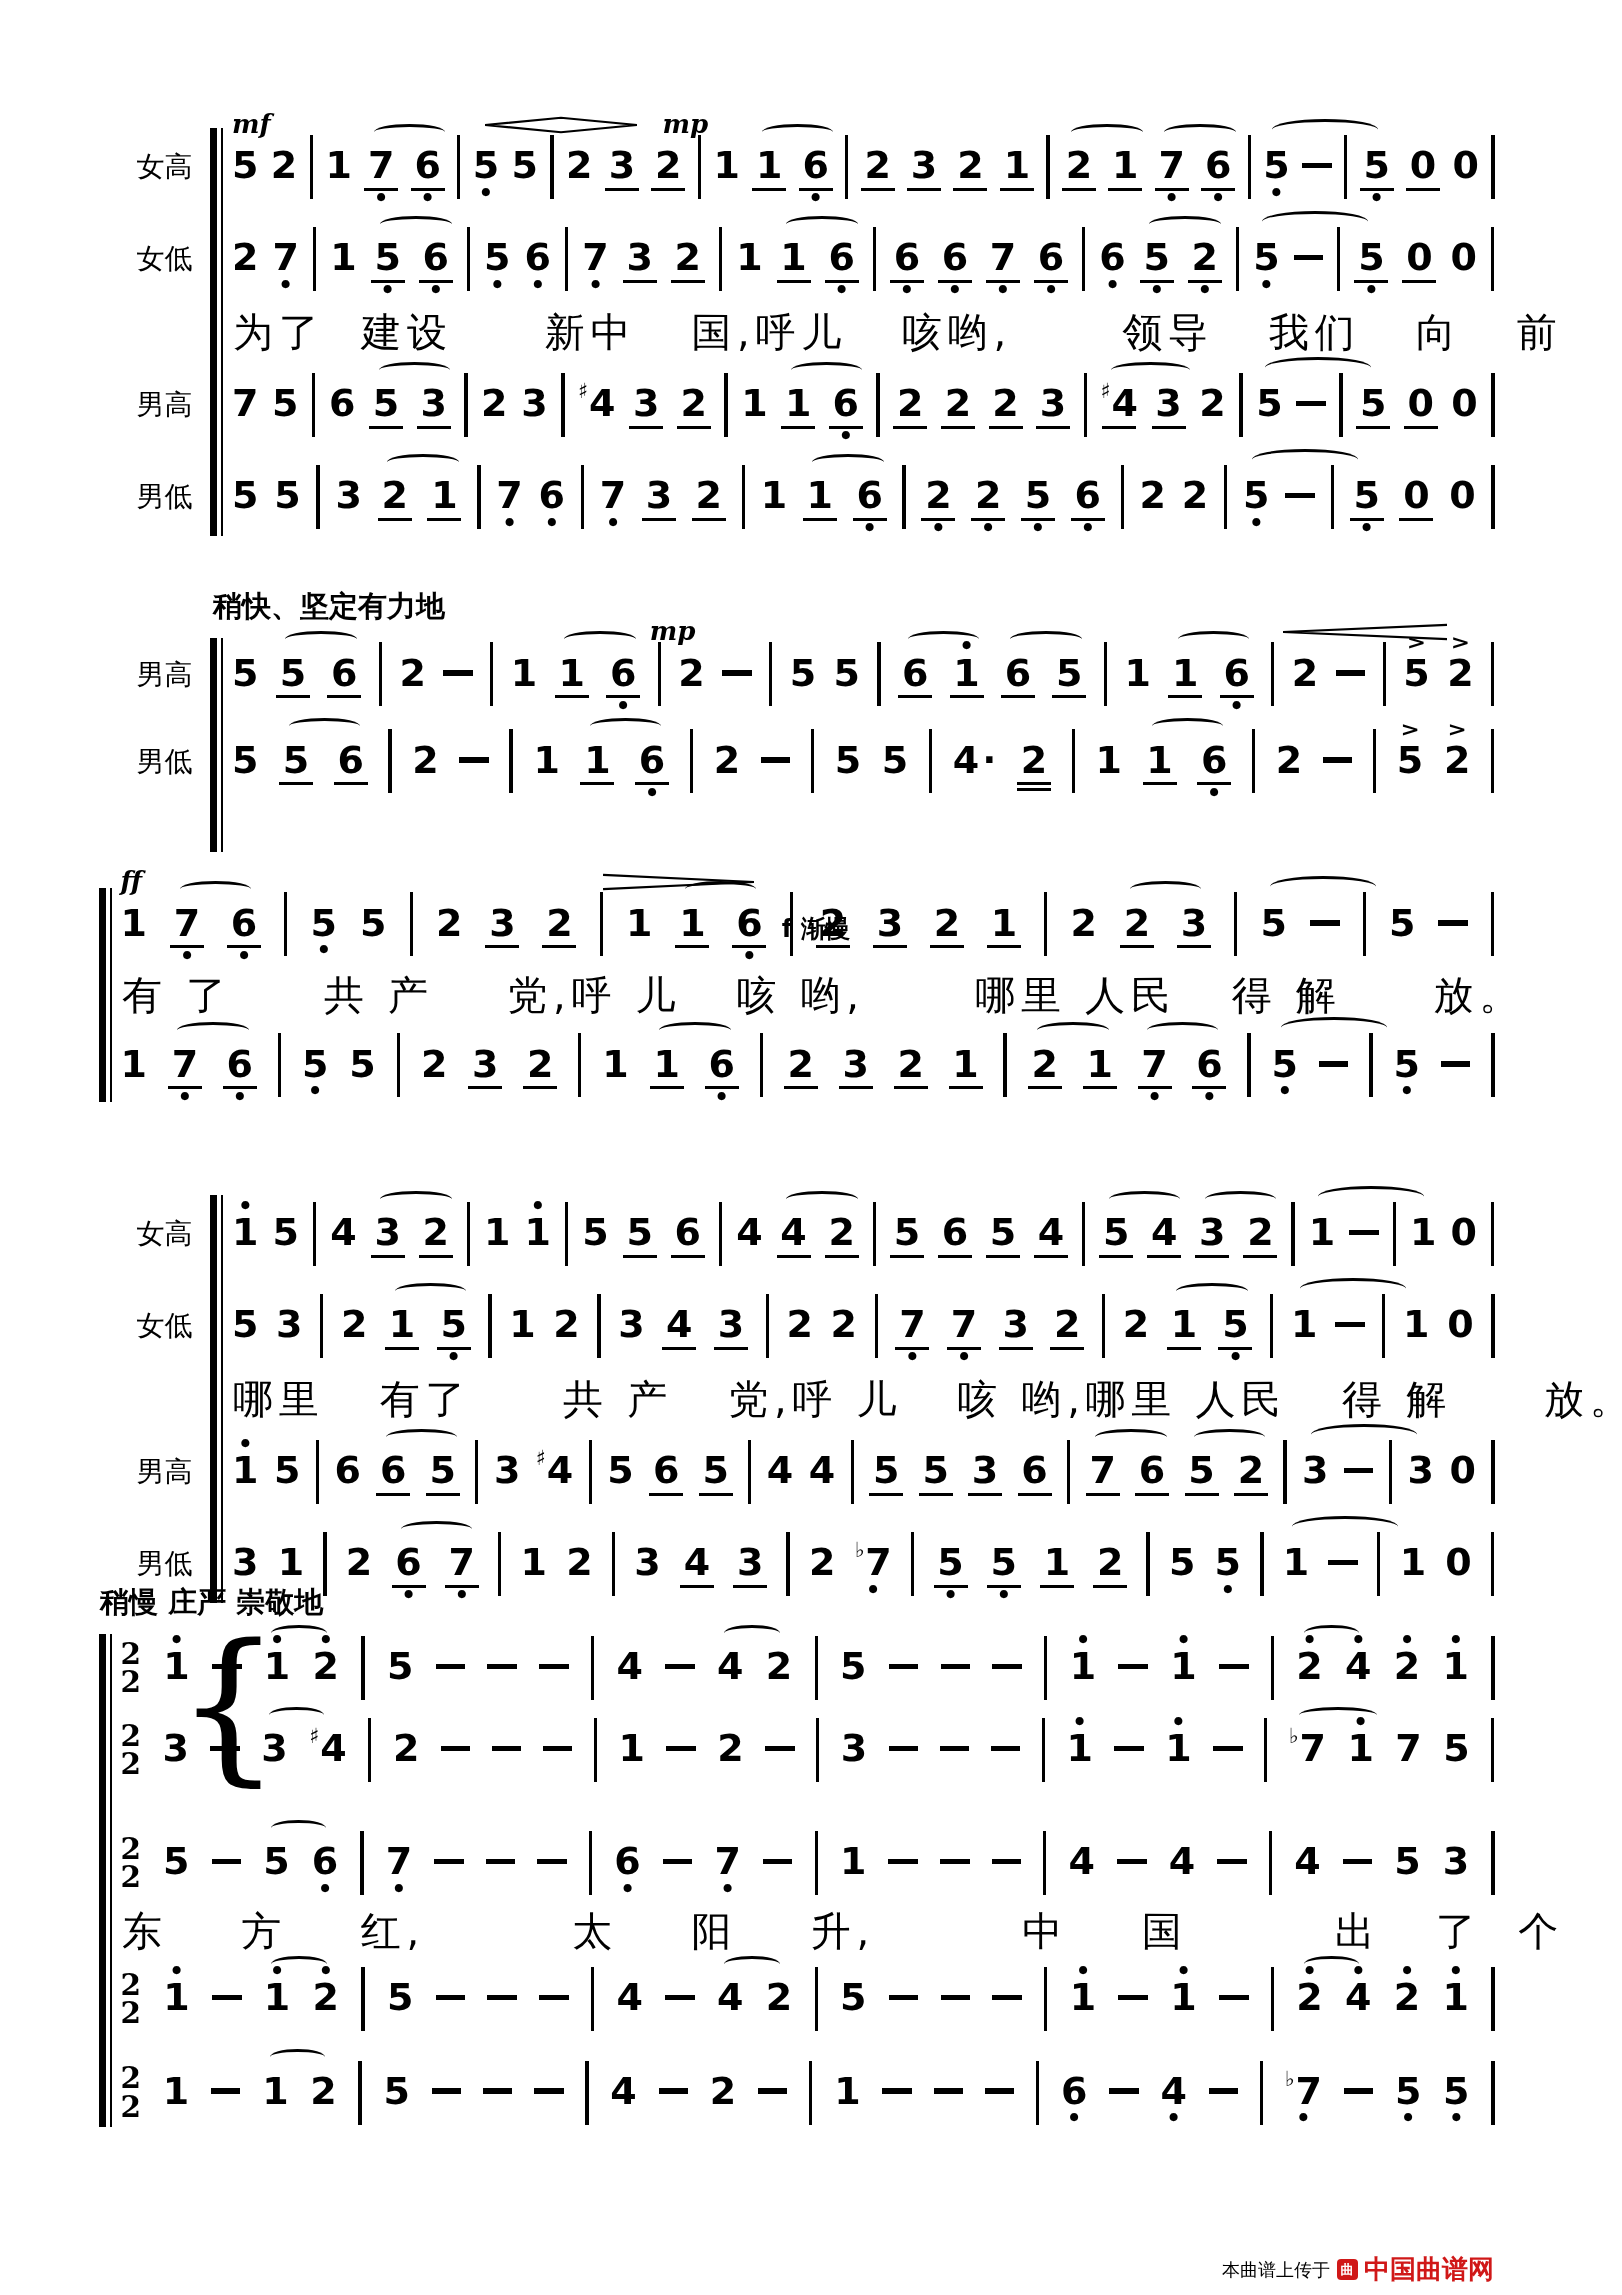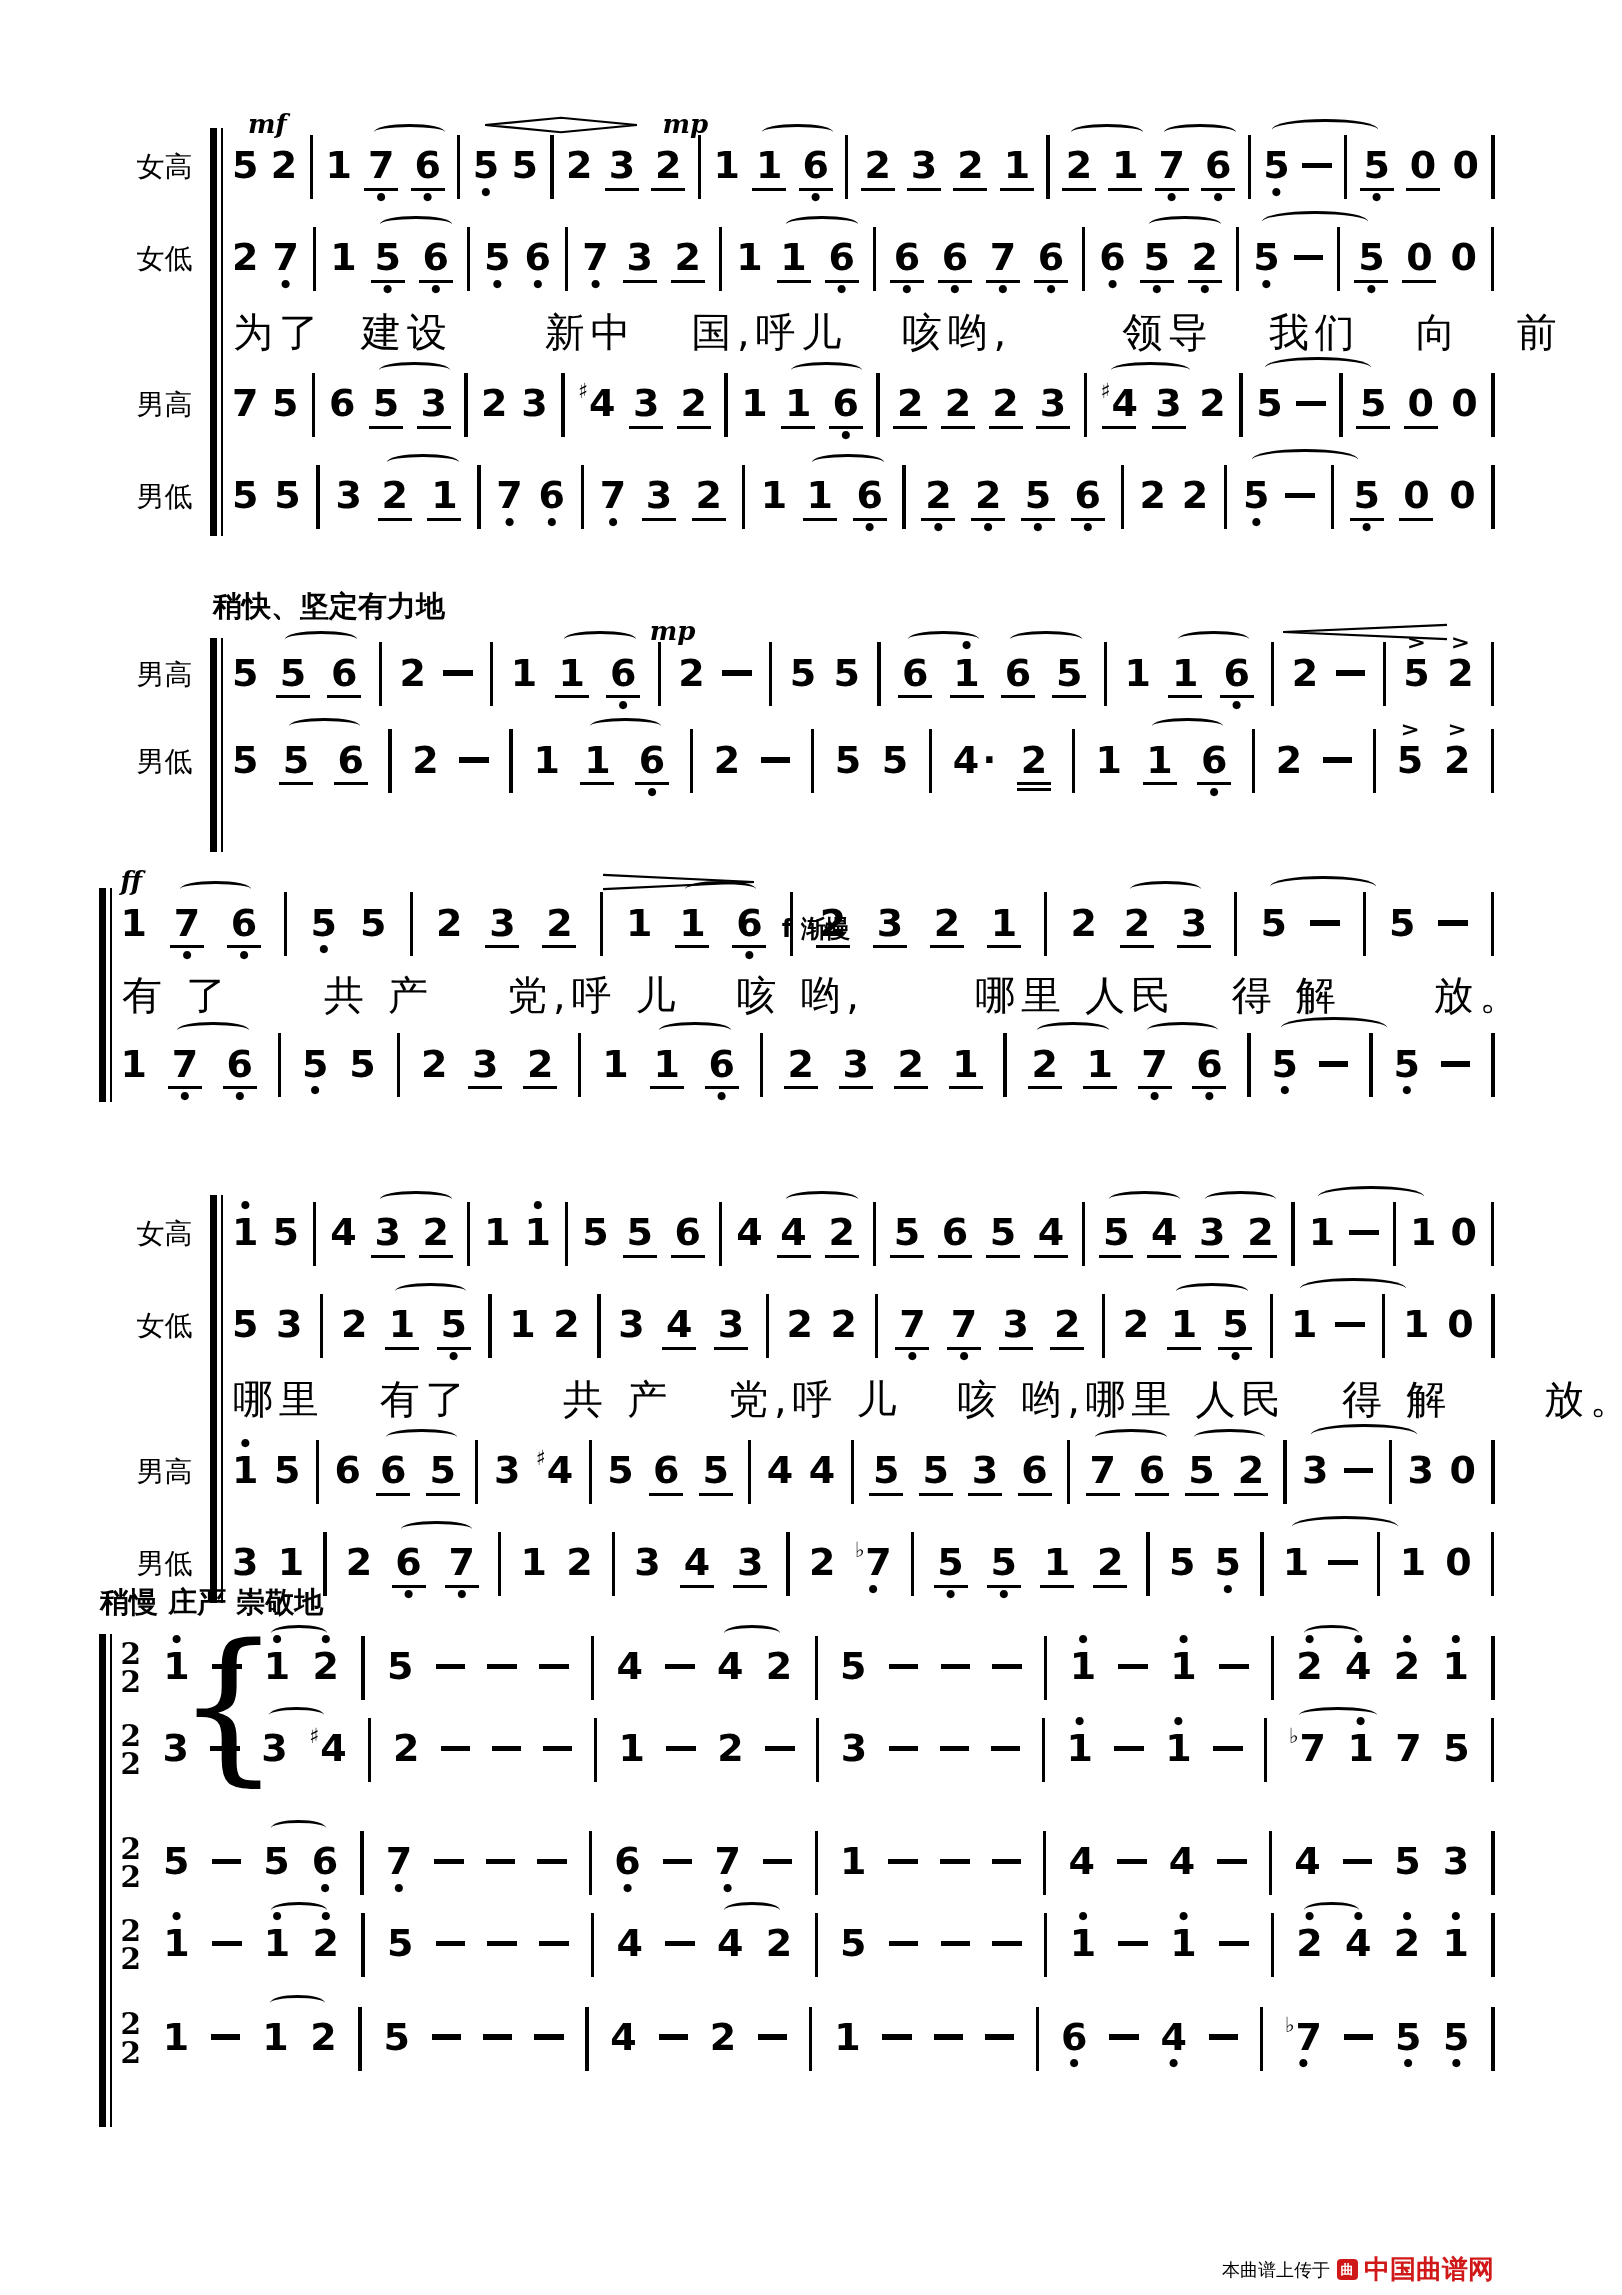--- a/index.html
+++ b/index.html
@@ -55,21 +55,21 @@
 </head>
 <body>
 
 <div id="page">
   <div id="score">
       <div class="system" style="top: 121px;">
         <div class="sys-body">
           <div class="note-row" style="height: 92px;">
             <div class="plabel">女高</div>
             <div class="notes">
-              <span class="ann" style="left: 0%; margin-left: 16px;">mf</span>
+              <span class="ann" style="left: 0%;">mf</span>
               <svg viewBox="0 0 100 20" preserveAspectRatio="none" class="hp" style="left: 20%; width: 12%;">
                 <path d="M0 10 L50 2 L100 10 M0 10 L50 18 L100 10" fill="none" stroke="#000" stroke-width="2.4"></path>
               </svg>
               <span class="ann" style="left: 34%;">mp</span>
               <div class="tok">
                 <div class="slot-a"></div>
                 <div class="slot-m">
                   <span class="digit">5</span>
                 </div>
                 <div class="slot-b"></div>
@@ -3222,20 +3222,21 @@
               <div class="tok">
                 <div class="slot-a"></div>
                 <div class="slot-m">
                   <span class="digit">3</span>
                 </div>
                 <div class="slot-b"></div>
               </div>
               <div class="bar"></div>
             </div>
           </div>
+          <div class="lyric-row" style="padding-left: 36px;">东    方    红,        太    阳    升,        中    国        出   了  个</div>
           <div class="note-row" style="height: 82px;">
             <div class="spacer"></div>
             <div class="notes">
               <div class="ts">
                 <div>2</div>
                 <div>2</div>
               </div>
               <div class="tok">
                 <div class="slot-a">
                   <span class="hidot">•</span>

